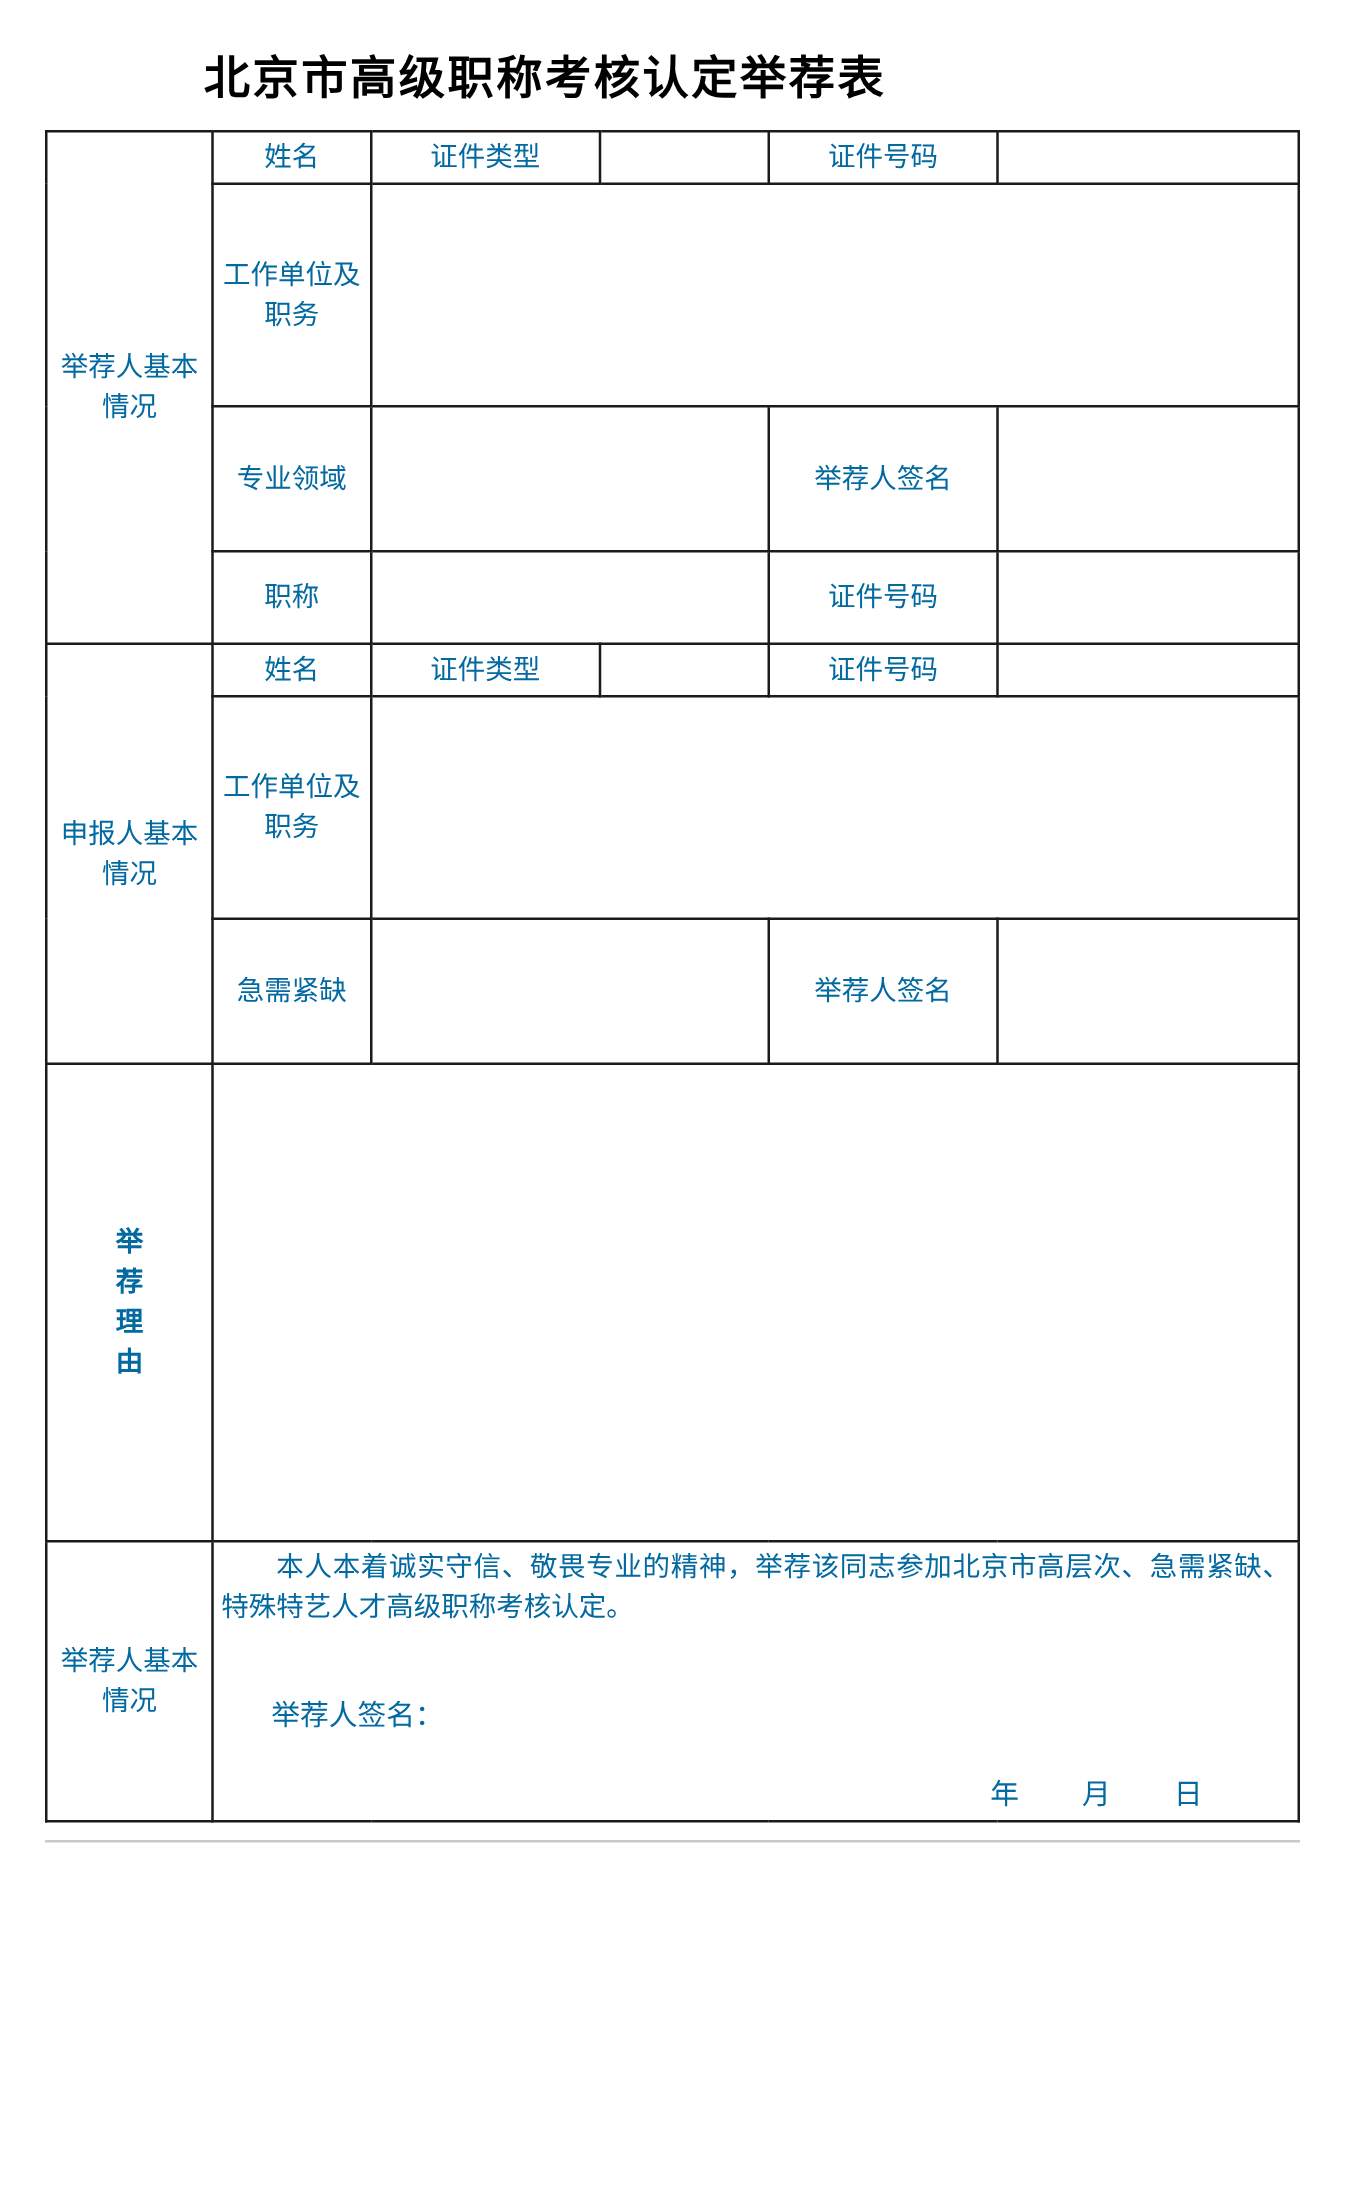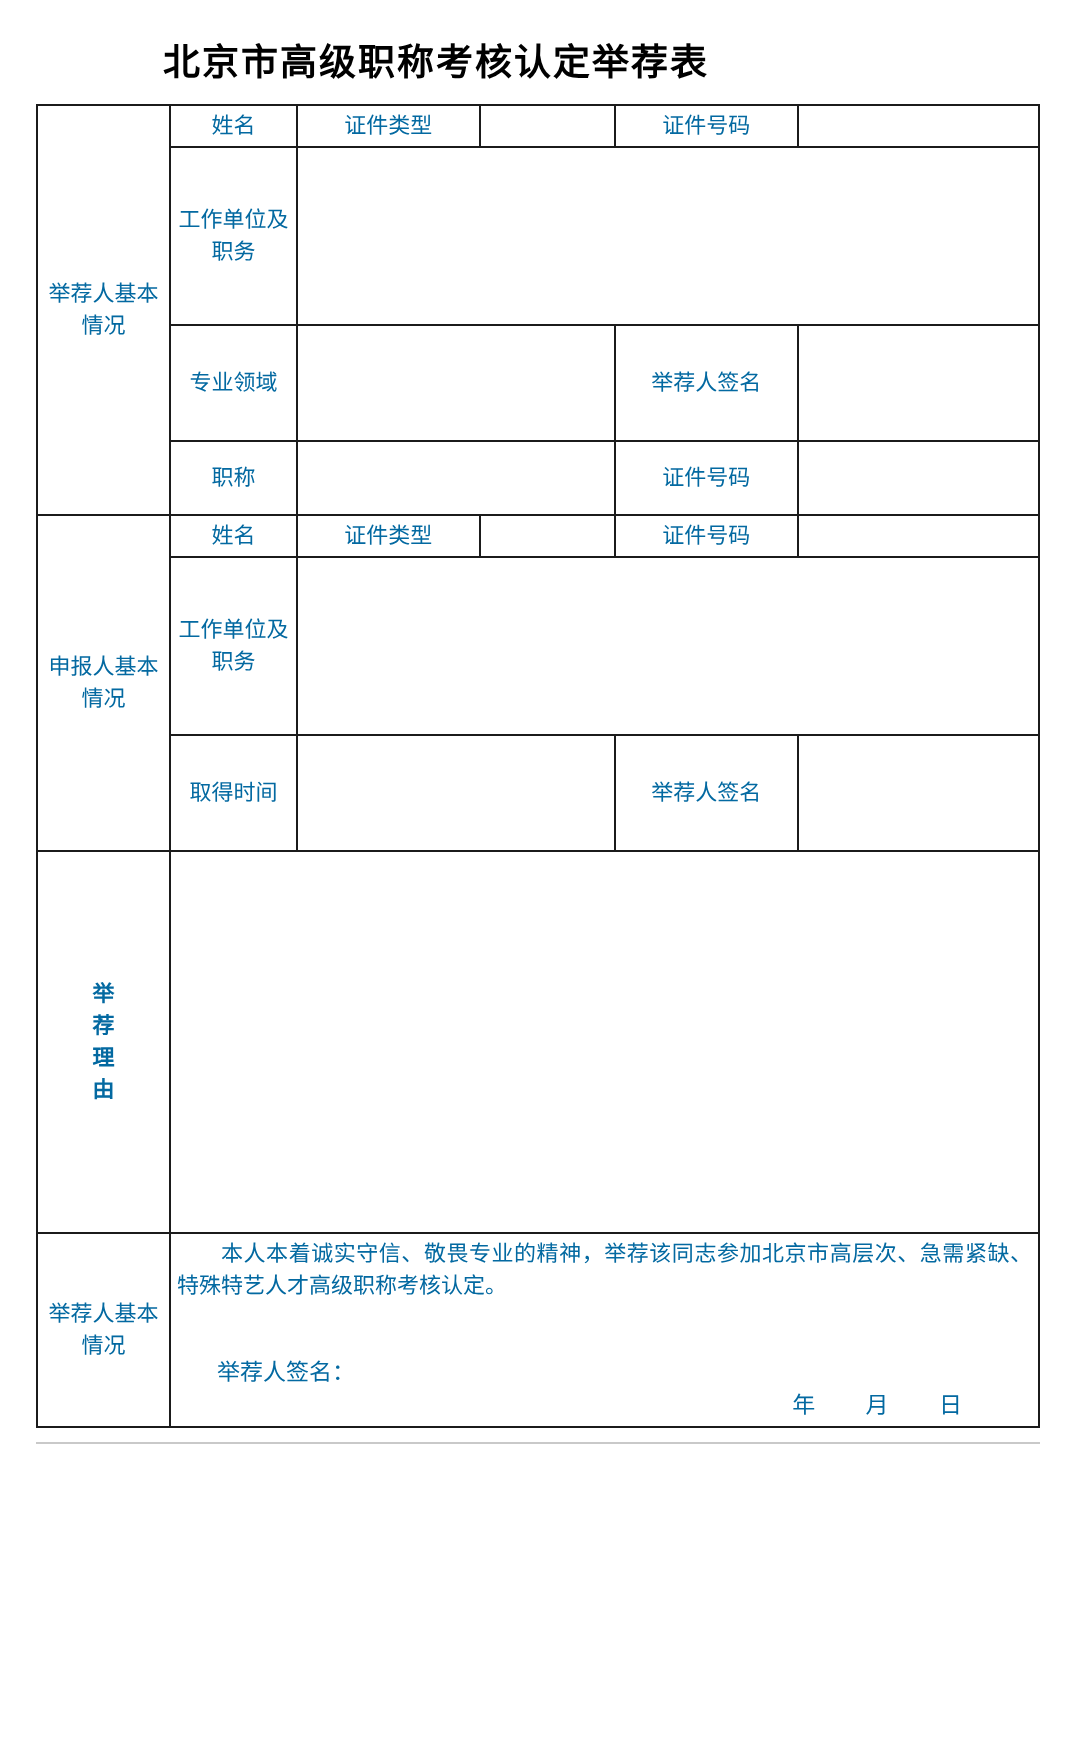--- a/index.html
+++ b/index.html
@@ -78,20 +78,21 @@
     text-indent: 2em;
     text-align: justify;
   }
   .sign-line {
     margin-top: 54px;
     text-align: left;
     font-size: 23px;
     padding-left: 40px;
   }
   .date-line {
+    margin-top: 30px;
     text-align: right;
     font-size: 23px;
     letter-spacing: 22px;
     padding-right: 48px;
   }
   .bottom-edge {
     width: 1004px;
     margin: 0 auto;
     height: 6px;
     border-bottom: 2px solid #c9c9c9;
@@ -147,21 +148,21 @@
         <td class="row-label">证件类型</td>
         <td class="blank"></td>
         <td class="row-label">证件号码</td>
         <td class="blank"></td>
       </tr>
       <tr>
         <td class="row-label" style="height:168px">工作单位及职务</td>
         <td class="blank" colspan="4"></td>
       </tr>
       <tr>
-        <td class="row-label" style="height:106px">取得时间</td>
+        <td class="row-label" style="height:106px">急需紧缺</td>
         <td class="blank" colspan="2"></td>
         <td class="row-label">举荐人签名</td>
         <td class="blank"></td>
       </tr>
 
       <tr>
         <td class="vert-label">
           <span>举</span>
           <span>荐</span>
           <span>理</span>

